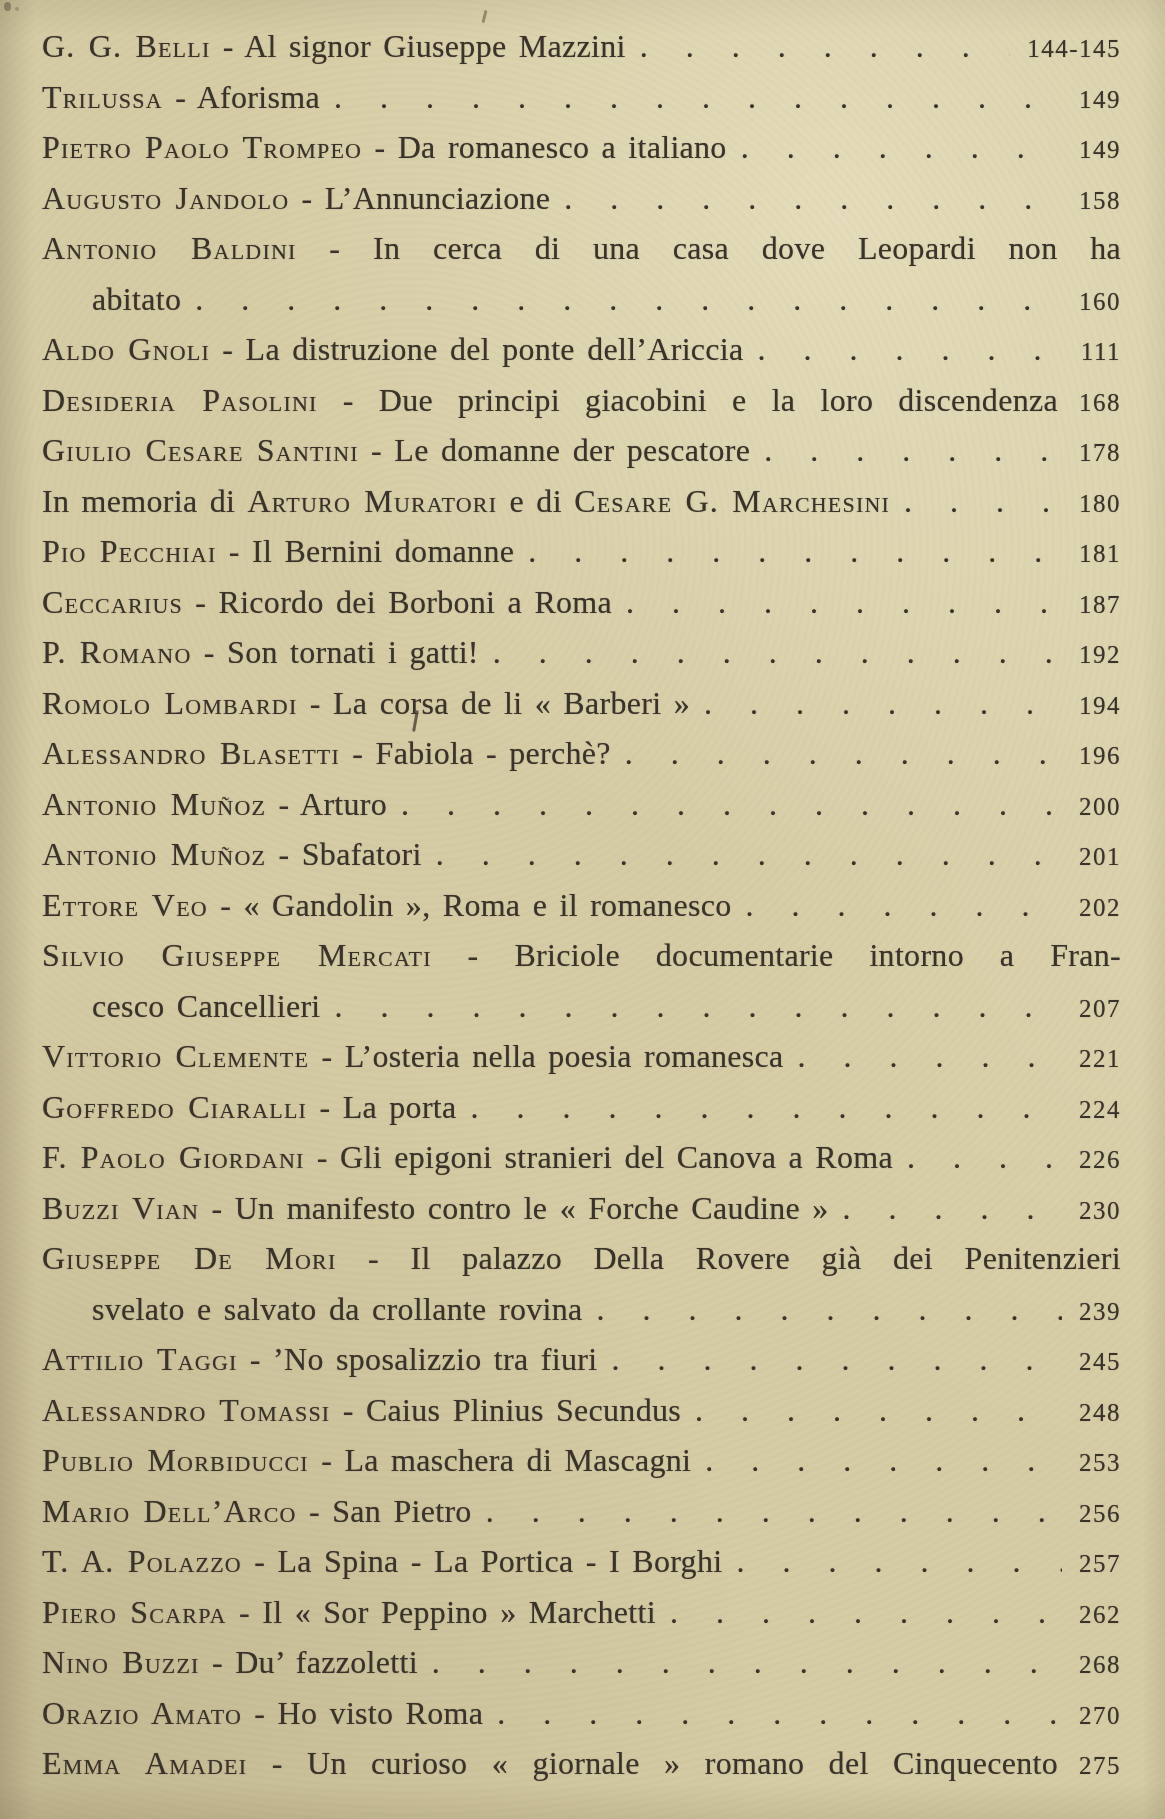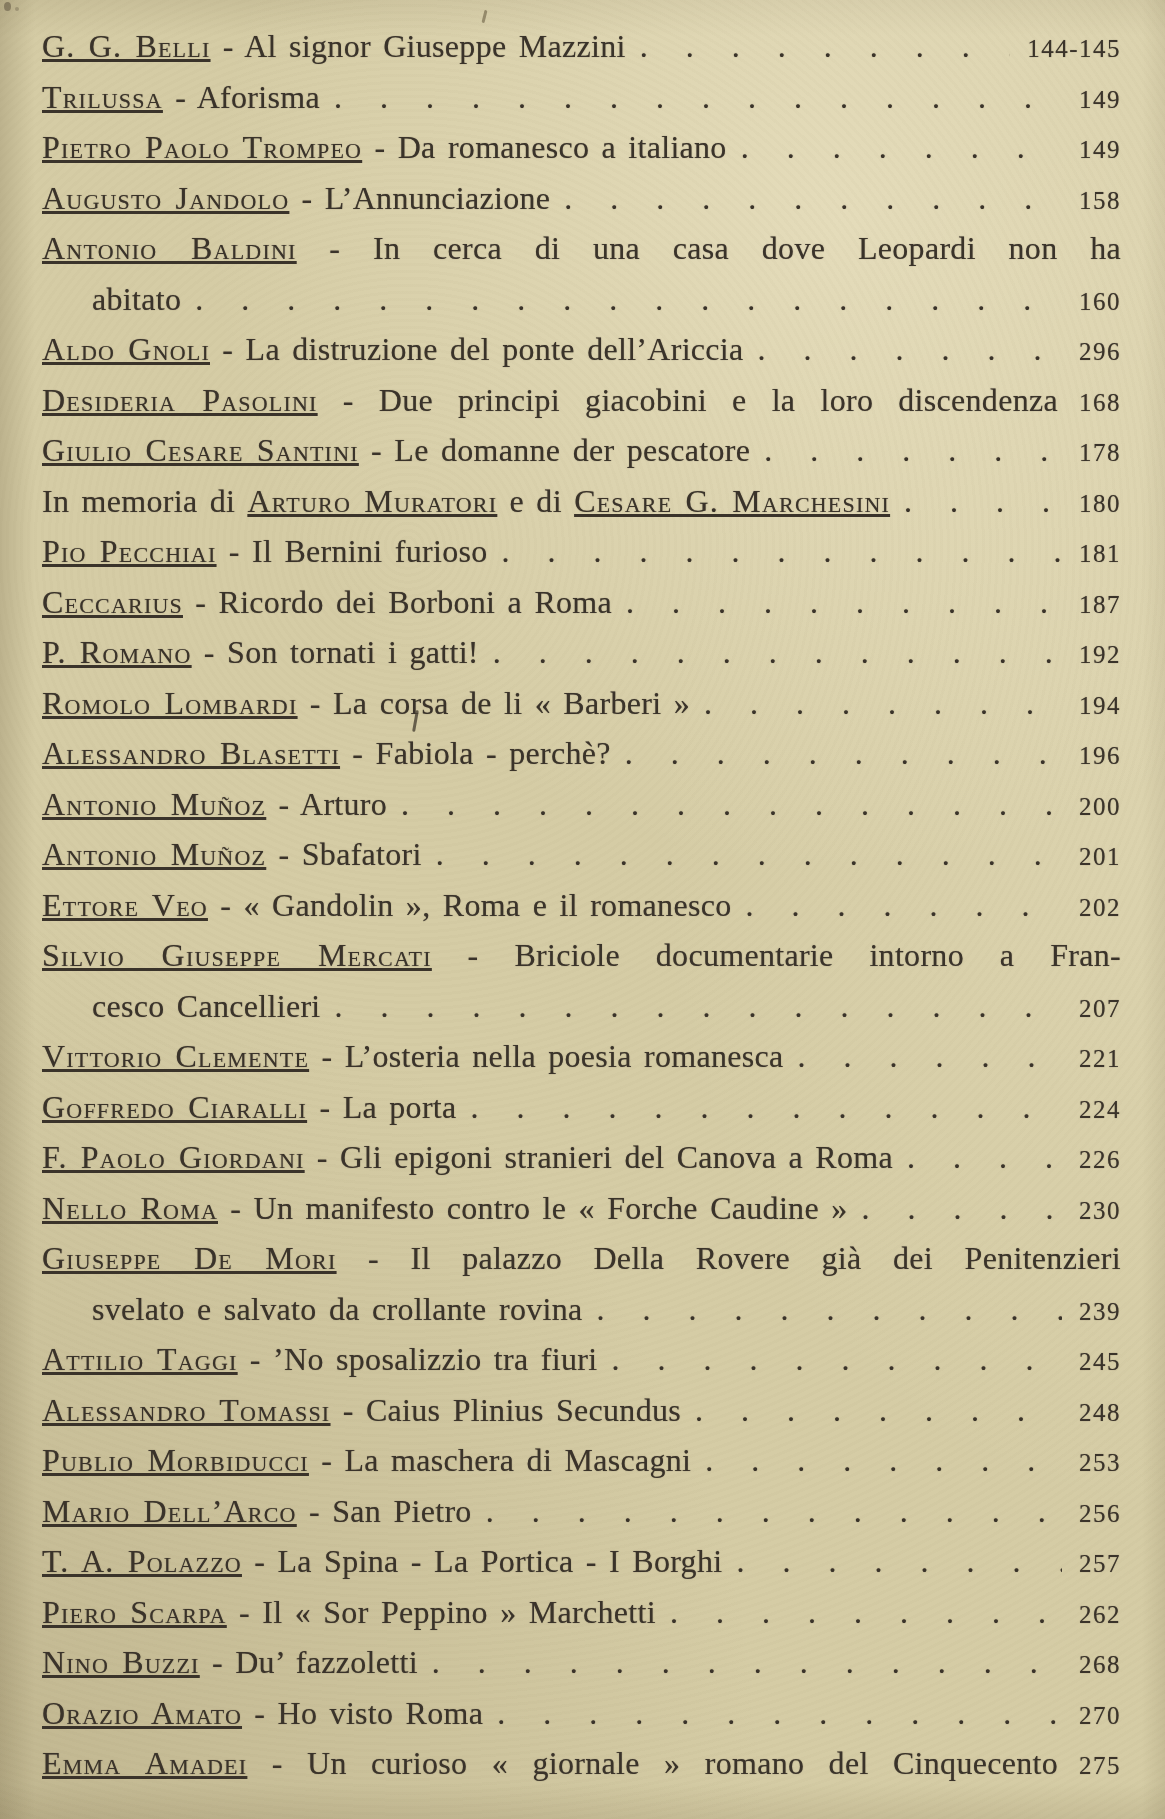--- a/index.html
+++ b/index.html
@@ -33,21 +33,21 @@
   .row {
     display: flex;
     align-items: baseline;
     height: 50.5px;
     line-height: 50.5px;
     white-space: nowrap;
     text-shadow: 0 0 1px rgba(58,50,40,0.55);
   }
   .row.cont { padding-left: 50px; }
 
-  .sc { font-variant: small-caps; letter-spacing: 1.2px; text-decoration: underline; }
+  .sc { font-variant: small-caps; letter-spacing: 1.2px; }
   .reg { letter-spacing: 0.3px; text-align: center; }
 
   .entry-text { flex: 0 1 auto; min-width: 0; }
   .row.spread .entry-text {
     flex: 1 1 auto;
     text-align: justify;
     text-align-last: justify;
     margin-right: 0;
   }
   .row.spread.has-page .entry-text { margin-right: 21px; }
@@ -123,39 +123,39 @@
 
   </div>
       <div class="row cont has-page">
     <span class="entry-text"><span class="reg">abitato</span></span>
     <span class="dots"></span>
     <span class="page-num">160</span>
   </div>
       <div class="row has-page">
     <span class="entry-text"><span class="sc">Aldo Gnoli</span><span class="reg"> - La distruzione del ponte dell’Ariccia</span></span>
     <span class="dots"></span>
-    <span class="page-num">296</span>
+    <span class="page-num">111</span>
   </div>
       <div class="row spread has-page">
     <span class="entry-text"><span class="sc">Desideria Pasolini</span><span class="reg"> - Due principi giacobini e la loro discendenza</span></span>
 
     <span class="page-num">168</span>
   </div>
       <div class="row has-page">
     <span class="entry-text"><span class="sc">Giulio Cesare Santini</span><span class="reg"> - Le domanne der pescatore</span></span>
     <span class="dots"></span>
     <span class="page-num">178</span>
   </div>
       <div class="row has-page">
     <span class="entry-text"><span class="reg">In memoria di </span><span class="sc">Arturo Muratori</span><span class="reg"> e di </span><span class="sc">Cesare G. Marchesini</span></span>
     <span class="dots"></span>
     <span class="page-num">180</span>
   </div>
       <div class="row has-page">
-    <span class="entry-text"><span class="sc">Pio Pecchiai</span><span class="reg"> - Il Bernini furioso</span></span>
+    <span class="entry-text"><span class="sc">Pio Pecchiai</span><span class="reg"> - Il Bernini domanne</span></span>
     <span class="dots"></span>
     <span class="page-num">181</span>
   </div>
       <div class="row has-page">
     <span class="entry-text"><span class="sc">Ceccarius</span><span class="reg"> - Ricordo dei Borboni a Roma</span></span>
     <span class="dots"></span>
     <span class="page-num">187</span>
   </div>
       <div class="row has-page">
     <span class="entry-text"><span class="sc">P. Romano</span><span class="reg"> - Son tornati i gatti!</span></span>
@@ -205,21 +205,21 @@
     <span class="entry-text"><span class="sc">Goffredo Ciaralli</span><span class="reg"> - La porta</span></span>
     <span class="dots"></span>
     <span class="page-num">224</span>
   </div>
       <div class="row has-page">
     <span class="entry-text"><span class="sc">F. Paolo Giordani</span><span class="reg"> - Gli epigoni stranieri del Canova a Roma</span></span>
     <span class="dots"></span>
     <span class="page-num">226</span>
   </div>
       <div class="row has-page">
-    <span class="entry-text"><span class="sc">Nello Roma</span><span class="reg"> - Un manifesto contro le « Forche Caudine »</span></span>
+    <span class="entry-text"><span class="sc">Buzzi Vian</span><span class="reg"> - Un manifesto contro le « Forche Caudine »</span></span>
     <span class="dots"></span>
     <span class="page-num">230</span>
   </div>
       <div class="row spread">
     <span class="entry-text"><span class="sc">Giuseppe De Mori</span><span class="reg"> - Il palazzo Della Rovere già dei Penitenzieri</span></span>
 
   </div>
       <div class="row cont has-page">
     <span class="entry-text"><span class="reg">svelato e salvato da crollante rovina</span></span>
     <span class="dots"></span>

